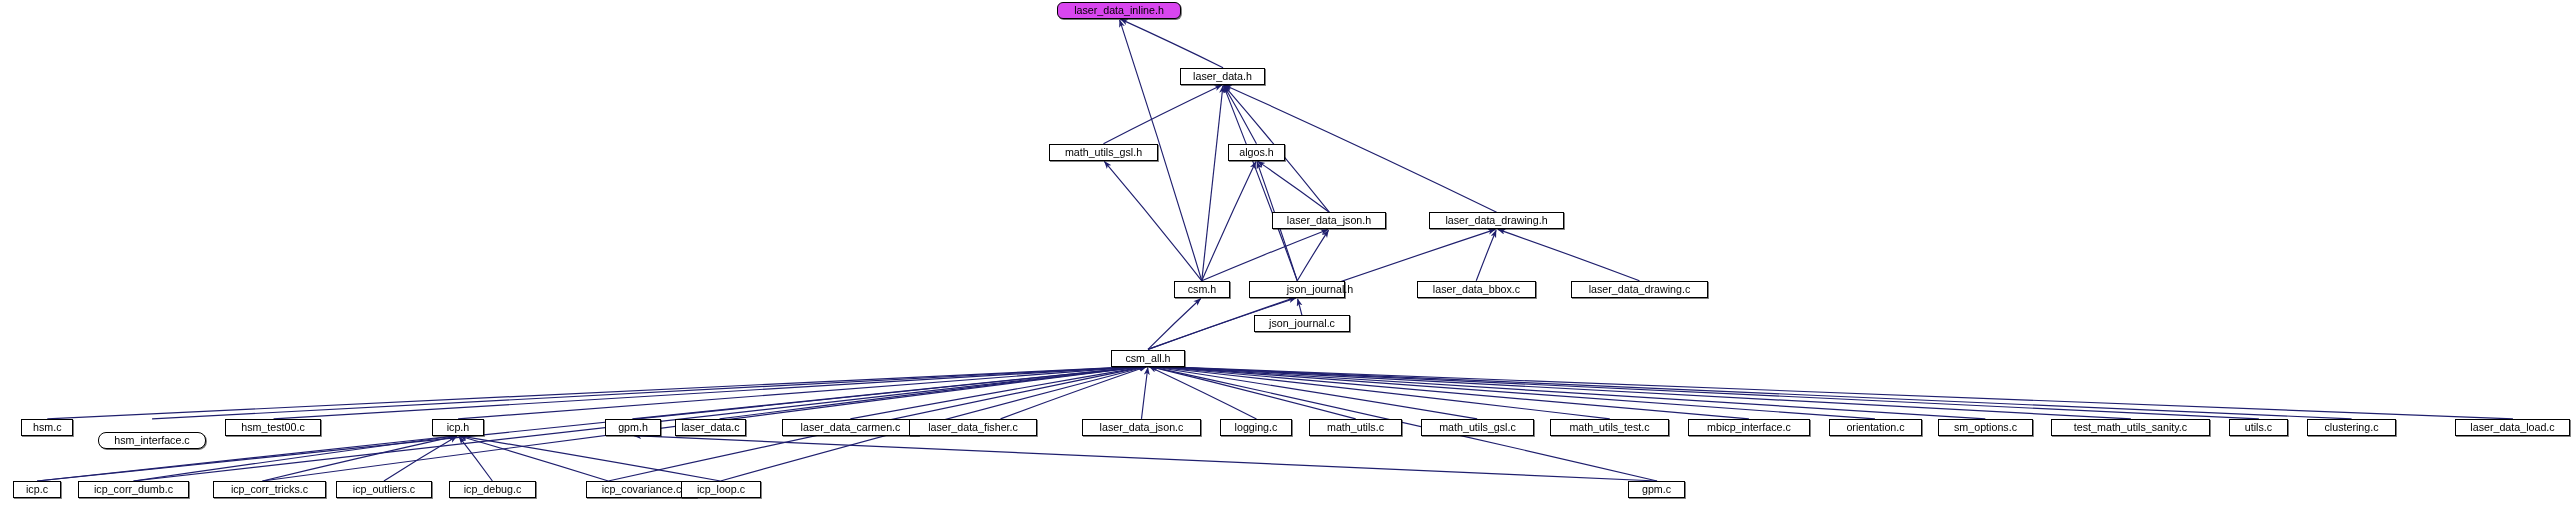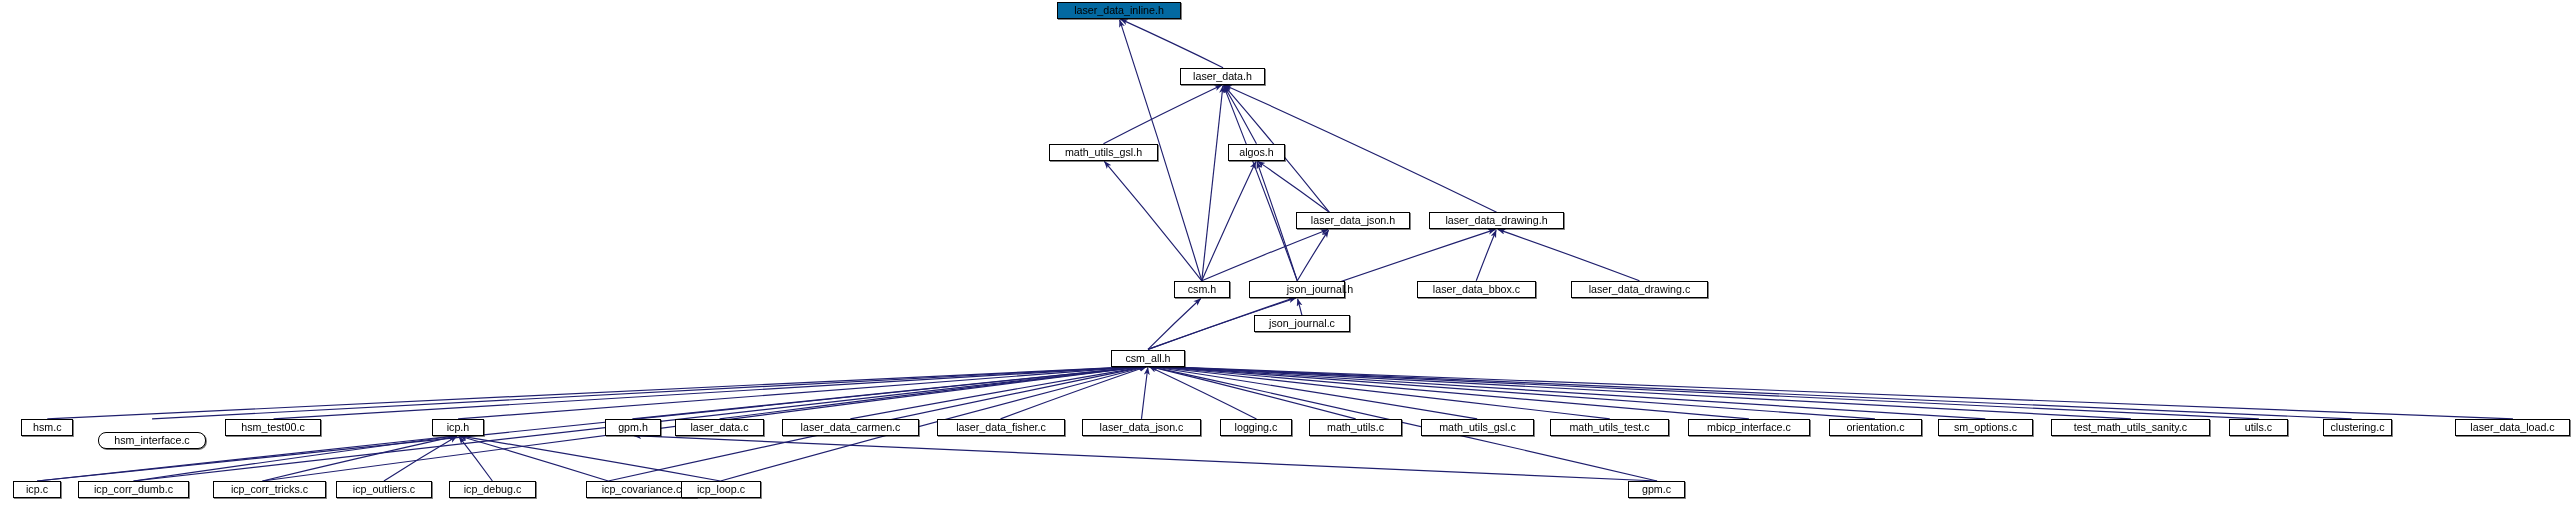--- a/index.html
+++ b/index.html
@@ -27,21 +27,22 @@
     line-height:1;
     display:flex;
     align-items:center;
     justify-content:center;
     white-space:nowrap;
     height:16.7px;
     box-shadow:0.9px 0.9px 0 rgba(0,0,0,0.55);
     letter-spacing:0px;
   }
   .node.current{
-    background:#0369a1;
+    background:#d946ef;
+    border-radius:6px;
   }
   .node-label{
     display:block;
     padding:0 4.6px;
     font-size:10.7px;
   }
 </style>
 </head>
 <body>
 
@@ -114,21 +115,21 @@
     </div>
     <div class="node" style="left: 1180px; top: 68px; width: 85px;">
       <span class="node-label">laser_data.h</span>
     </div>
     <div class="node" style="left: 1049px; top: 144px; width: 109px;">
       <span class="node-label">math_utils_gsl.h</span>
     </div>
     <div class="node" style="left: 1228px; top: 144px; width: 57px;">
       <span class="node-label">algos.h</span>
     </div>
-    <div class="node" style="left: 1272px; top: 212px; width: 114px; margin-left: 24px;">
+    <div class="node" style="left: 1272px; top: 212px; width: 114px;">
       <span class="node-label">laser_data_json.h</span>
     </div>
     <div class="node" style="left: 1429px; top: 212px; width: 135px;">
       <span class="node-label">laser_data_drawing.h</span>
     </div>
     <div class="node" style="left: 1174px; top: 281px; width: 56px;">
       <span class="node-label">csm.h</span>
     </div>
     <div class="node" style="left: 1249px; top: 281px; width: 96px; padding-left: 46px;">
       <span class="node-label">json_journal.h</span>
@@ -153,27 +154,27 @@
     </div>
     <div class="node" style="left: 225px; top: 419px; width: 96px;">
       <span class="node-label">hsm_test00.c</span>
     </div>
     <div class="node" style="left: 432px; top: 419px; width: 52px;">
       <span class="node-label">icp.h</span>
     </div>
     <div class="node" style="left: 605px; top: 419px; width: 56px;">
       <span class="node-label">gpm.h</span>
     </div>
-    <div class="node" style="left: 675px; top: 419px; width: 89px;">
+    <div class="node" style="left: 675px; top: 419px; width: 71px;">
       <span class="node-label">laser_data.c</span>
     </div>
     <div class="node" style="left: 782px; top: 419px; width: 137px;">
       <span class="node-label">laser_data_carmen.c</span>
     </div>
-    <div class="node" style="left: 937px; top: 419px; width: 128px;">
+    <div class="node" style="left: 909px; top: 419px; width: 128px;">
       <span class="node-label">laser_data_fisher.c</span>
     </div>
     <div class="node" style="left: 1082px; top: 419px; width: 119px;">
       <span class="node-label">laser_data_json.c</span>
     </div>
     <div class="node" style="left: 1220px; top: 419px; width: 72px;">
       <span class="node-label">logging.c</span>
     </div>
     <div class="node" style="left: 1309px; top: 419px; width: 93px;">
       <span class="node-label">math_utils.c</span>
@@ -192,21 +193,21 @@
     </div>
     <div class="node" style="left: 1938px; top: 419px; width: 95px;">
       <span class="node-label">sm_options.c</span>
     </div>
     <div class="node" style="left: 2051px; top: 419px; width: 159px;">
       <span class="node-label">test_math_utils_sanity.c</span>
     </div>
     <div class="node" style="left: 2229px; top: 419px; width: 59px;">
       <span class="node-label">utils.c</span>
     </div>
-    <div class="node" style="left: 2307px; top: 419px; width: 69px; margin-left: 16px;">
+    <div class="node" style="left: 2307px; top: 419px; width: 89px;">
       <span class="node-label">clustering.c</span>
     </div>
     <div class="node" style="left: 2455px; top: 419px; width: 115px;">
       <span class="node-label">laser_data_load.c</span>
     </div>
     <div class="node" style="left: 13px; top: 481px; width: 48px;">
       <span class="node-label">icp.c</span>
     </div>
     <div class="node" style="left: 78px; top: 481px; width: 111px;">
       <span class="node-label">icp_corr_dumb.c</span>

